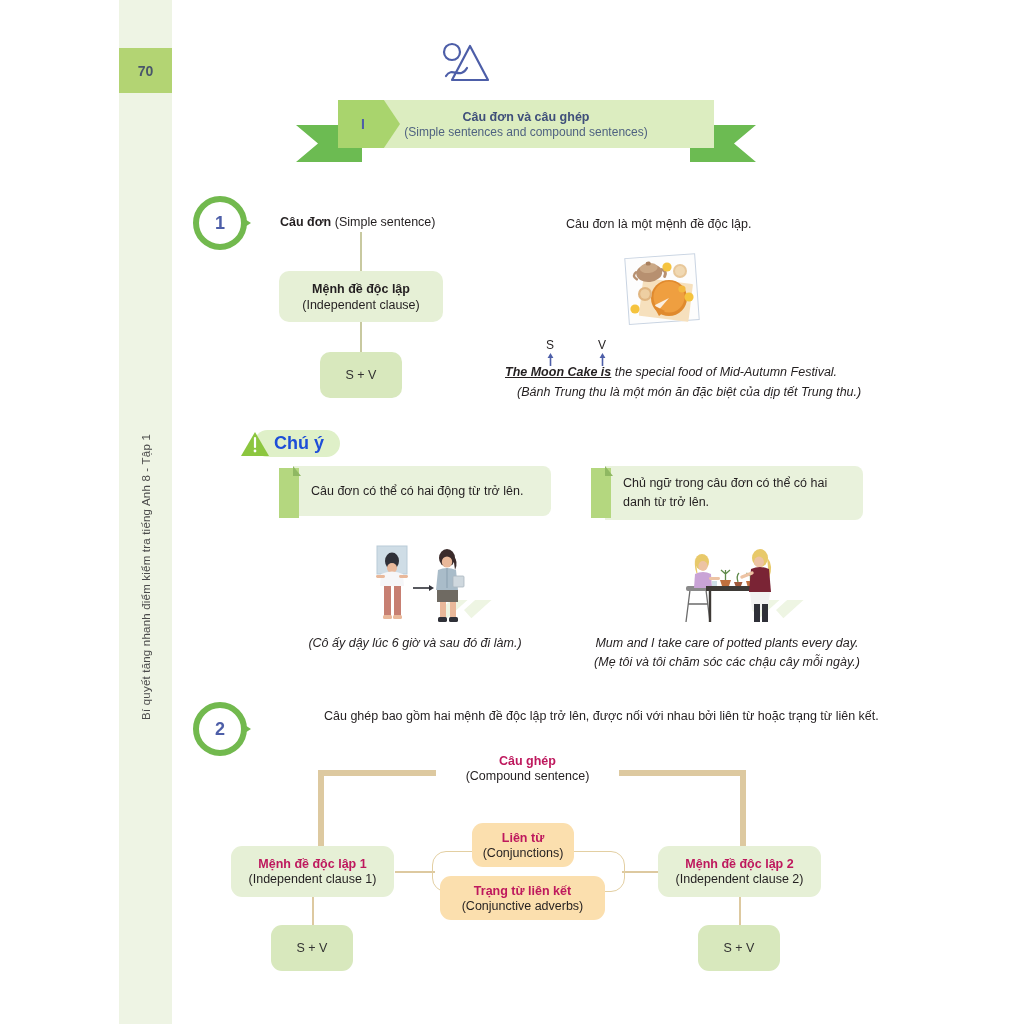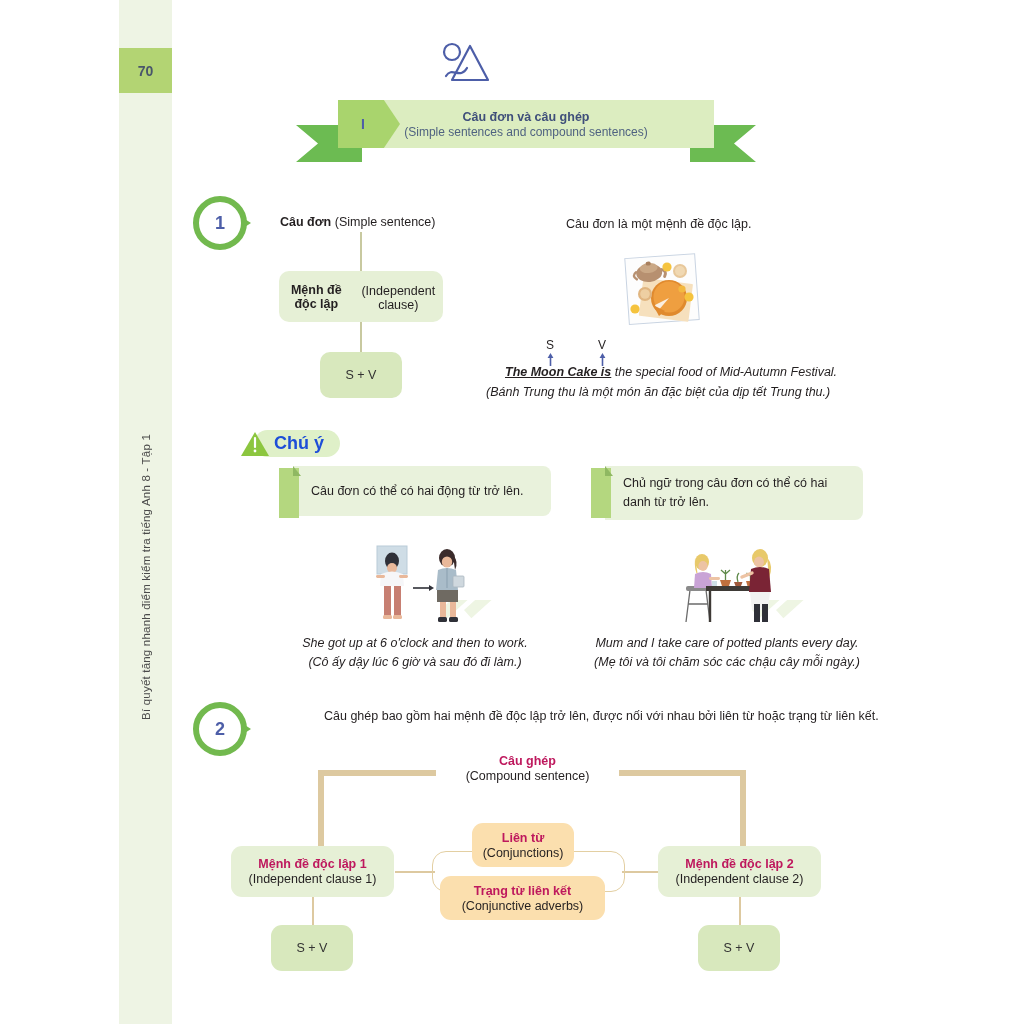--- a/index.html
+++ b/index.html
@@ -102,21 +102,21 @@
   
   .abs { position: absolute; }
   .lead-title { font-size: 12.5px; color: #231f20; }
   .lead-title b { font-weight: bold; }
   .body-text { font-size: 12.5px; color: #231f20; line-height: 1.45; }
 
   
   .flow-box {
     position: absolute;
     border-radius: 10px;
-    display: flex; flex-direction: row;
+    display: flex; flex-direction: column;
     align-items: center; justify-content: center;
     text-align: center;
   }
   .fb-light { background: #e6f0d6; }
   .fb-mid   { background: #d8e8bd; }
   .fb-title { font-size: 12.5px; font-weight: bold; color: #231f20; }
   .fb-sub   { font-size: 12.5px; color: #231f20; margin-top: 2px; }
   .fb-plain { font-size: 12.5px; color: #333; }
   .vline { position: absolute; width: 1.5px; background: #c8c9a0; }
   .hline { position: absolute; height: 1.5px; background: #ddc9a0; }
@@ -300,21 +300,21 @@
   <path d="M4.5 1 L7.4 6 L1.6 6 Z" fill="#4d5ea8"></path>
 </svg>
 <svg class="sv-arrow" style="left:598px; top:352px;" viewBox="0 0 9 14">
   <path d="M4.5 14 L4.5 4" stroke="#4d5ea8" stroke-width="1.6"></path>
   <path d="M4.5 1 L7.4 6 L1.6 6 Z" fill="#4d5ea8"></path>
 </svg>
 
 <div class="example-line" style="left:505px; top:365px;">
   <u>The Moon Cake is</u><span> the special food of Mid-Autumn Festival.</span>
 </div>
-<div class="example-line" style="left:486px; top:385px;">(Bánh Trung thu là một món ăn đặc biệt của dịp tết Trung thu.)</div>
+<div class="example-line" style="left:517px; top:385px;">(Bánh Trung thu là một món ăn đặc biệt của dịp tết Trung thu.)</div>
 
 <div class="chuy">
   <div class="chuy-pill">
     <span>Chú ý</span>
   </div>
   <svg class="chuy-tri" viewBox="0 0 30 26">
     <path d="M15 1 L29 25 L1 25 Z" fill="#8cc63f"></path>
     <path d="M15 7 L15 16" stroke="#ffffff" stroke-width="2.2" stroke-linecap="round"></path>
     <circle cx="15" cy="20" r="1.4" fill="#ffffff"></circle>
   </svg>
@@ -358,21 +358,20 @@
   <path d="M76 24 L76 44" stroke="#8fa4b4" stroke-width="1.2"></path>
   <rect x="82" y="32" width="11" height="11" rx="1" fill="#cfd8de" stroke="#aab6bf" stroke-width="0.8"></rect>
   <rect x="66" y="46" width="21" height="12" fill="#6f6a62"></rect>
   <rect x="69" y="58" width="6" height="16" fill="#e9b89a"></rect>
   <rect x="79" y="58" width="6" height="16" fill="#e9b89a"></rect>
   <rect x="67" y="73" width="9" height="5" rx="1.6" fill="#2f3038"></rect>
   <rect x="78" y="73" width="9" height="5" rx="1.6" fill="#2f3038"></rect>
 </svg>
 
 <div class="note-caption" style="left:279px; top:634px;">
-  <div>She got up at 6 o'clock and then to work.</div>
   <div>(Cô ấy dậy lúc 6 giờ và sau đó đi làm.)</div>
 </div>
 
 <div class="note-card" style="left:591px; top:466px;">
   <div class="note-head">
     <div class="note-head-body">
       <span>Chủ ngữ trong câu đơn có thể có hai danh từ trở lên.</span>
     </div>
     <div class="note-tab"></div>
     <div class="note-tab-fold"></div>

